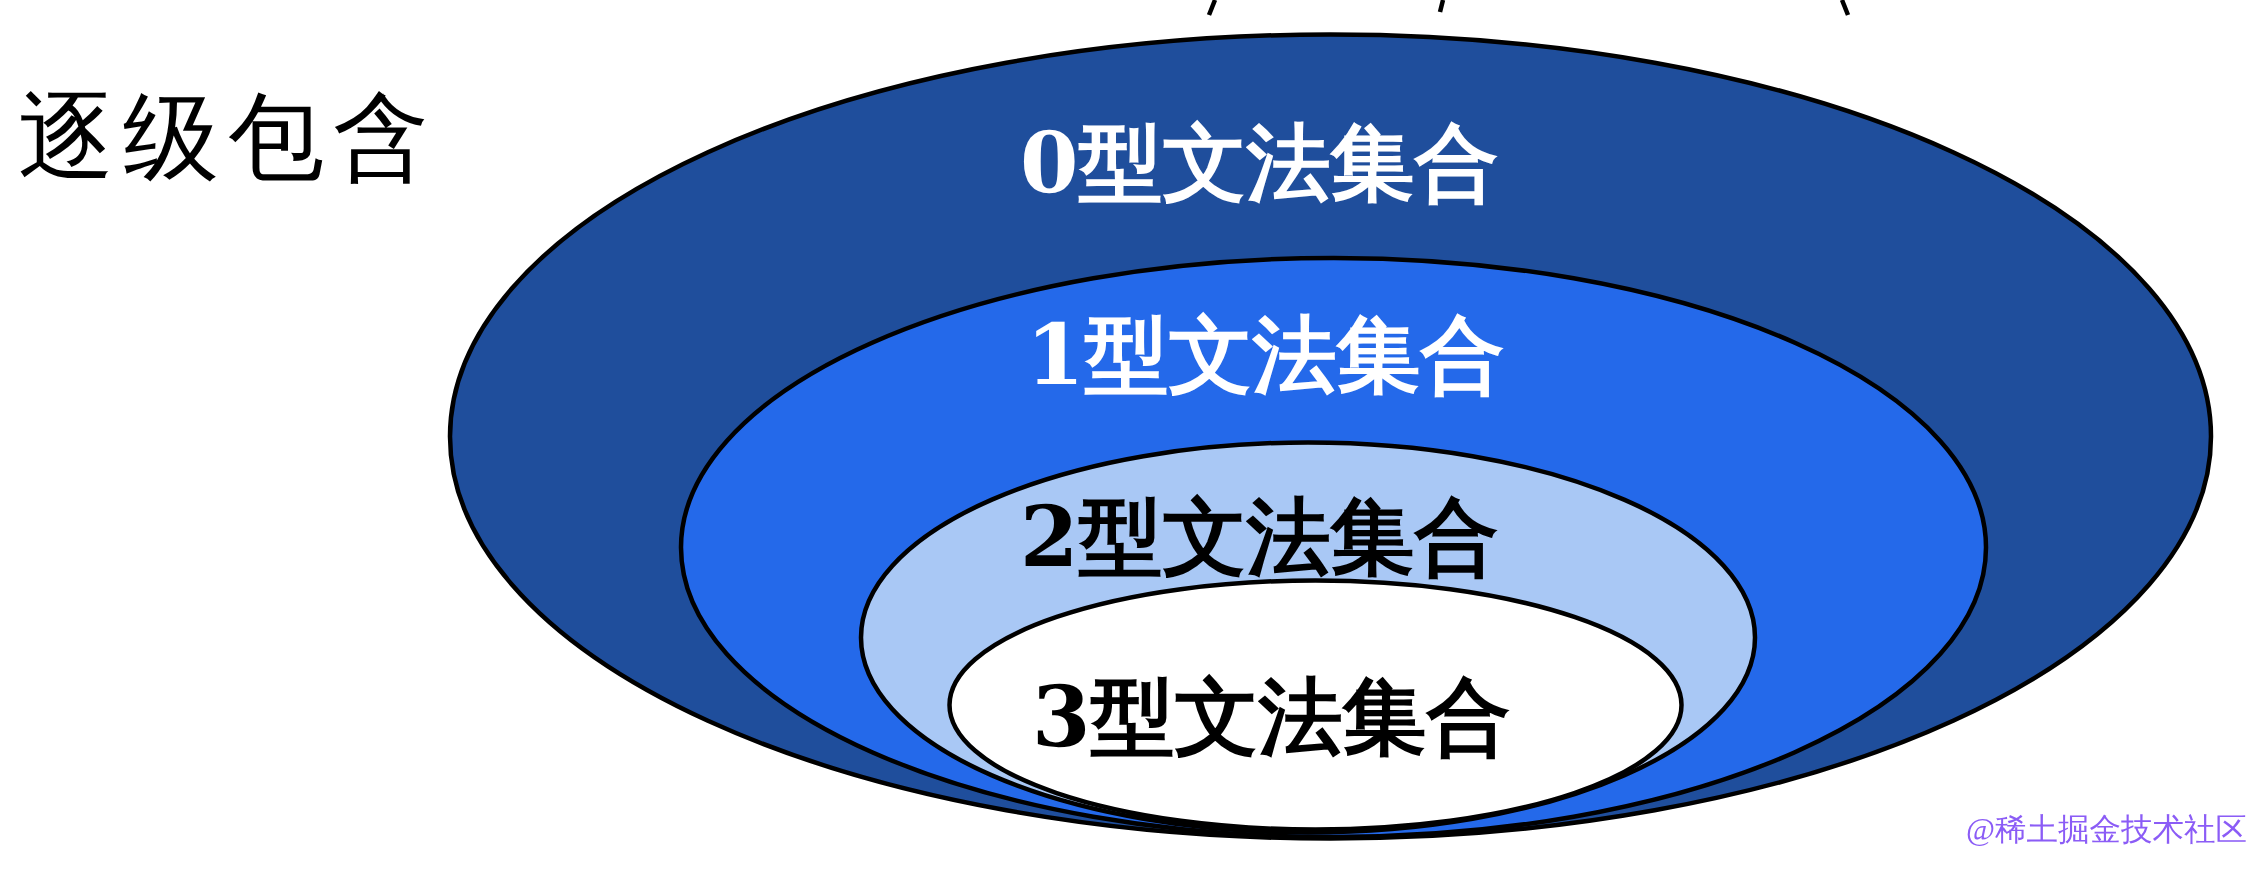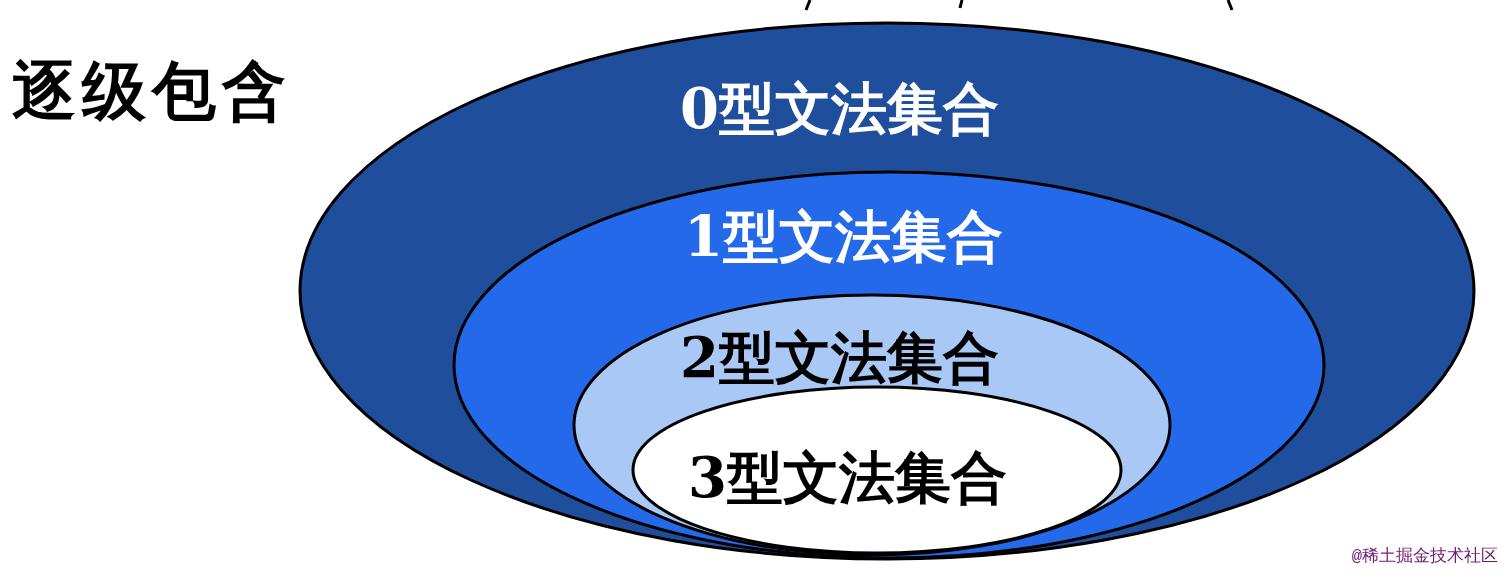--- a/index.html
+++ b/index.html
@@ -1,30 +1,30 @@
 <!DOCTYPE html>
 <html><head>
   <meta charset="utf-8">
   <style>
     html, body { margin: 0; padding: 0; background: #ffffff; }
     body { width: 1512px; height: 581px; position: relative; overflow: hidden; }
     .title {
       position: absolute; left: 12px; top: 48px;
       font-family: "DejaVu Serif", "Liberation Serif", serif;
-      font-size: 64px; font-weight: bold; color: #000000; letter-spacing: 6px;
+      font-size: 64px; font-weight: normal; color: #000000; letter-spacing: 6px;
     }
     svg.diagram { position: absolute; left: 0; top: 0; }
     .lbl {
       font-family: "DejaVu Serif", "Liberation Serif", serif;
       font-size: 56px; font-weight: bold;
     }
     .watermark {
       position: absolute; right: 14px; bottom: 14px;
-      font-family: Liberation Mono, monospace;
-      font-size: 17px; color: #701a75;
+      font-family: Liberation Serif, serif;
+      font-size: 21px; color: #8b5cf6;
     }
   </style>
 </head>
 <body>
 
 <div class="title">逐级包含</div>
 
 <svg class="diagram" width="1512" height="581" viewBox="0 0 1512 581">
   <g>
     <ellipse cx="887" cy="291" rx="587" ry="268" fill="#1f4e9c" stroke="#000" stroke-width="3"></ellipse>

